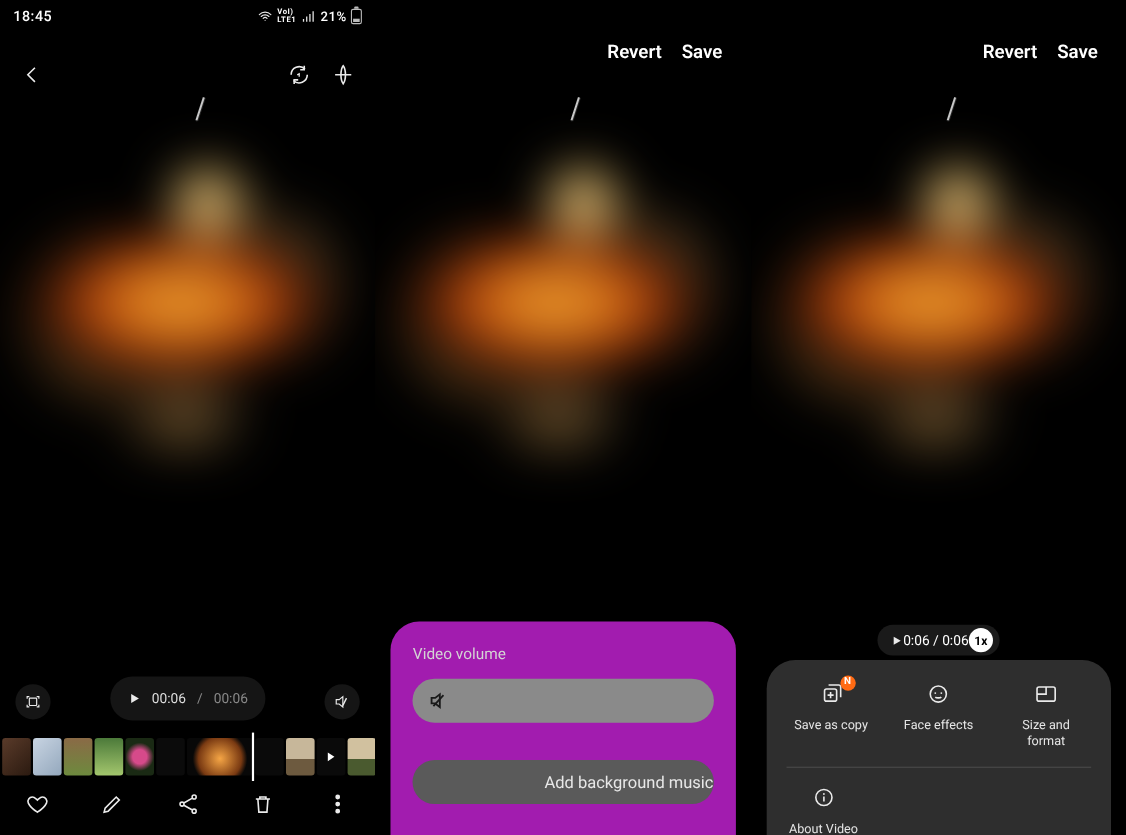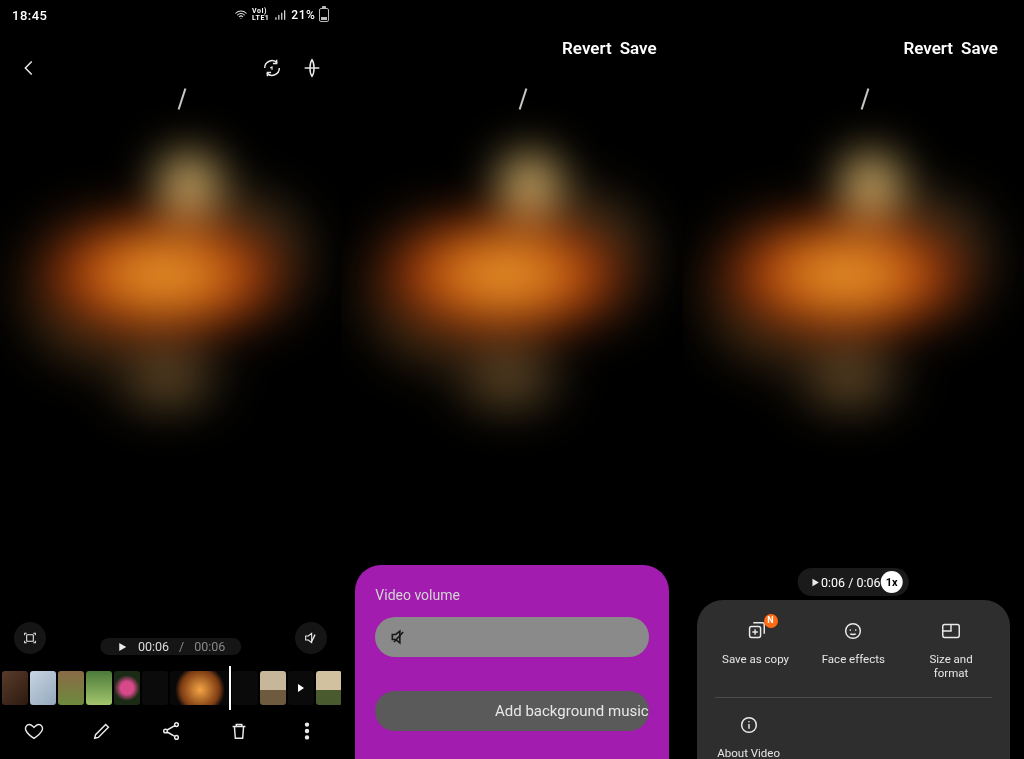--- a/index.html
+++ b/index.html
@@ -35,21 +35,21 @@
   .vol-lte { font-size:7px; line-height:7px; font-weight:700; text-align:left; }
   .batt { width:10px; height:14px; border:1px solid #bbb; border-radius:2px; position:relative; }
   .batt::before { content:""; position:absolute; top:-3px; left:2px; width:4px; height:2px; background:#bbb; border-radius:1px 1px 0 0;}
   .batt::after { content:""; position:absolute; left:1px; right:1px; bottom:1px; height:21%; background:#bbb; }
 
   .topbar1 { position:absolute; top:48px; left:0; right:0; height:40px; display:flex; align-items:center; justify-content:space-between; padding:0 18px; }
   .topbar1 .right { display:flex; gap:18px; align-items:center; }
   .icon { width:22px; height:22px; display:inline-flex; align-items:center; justify-content:center; }
   .icon svg { width:100%; height:100%; stroke:#eaeaea; fill:none; stroke-width:1.6; }
 
-  .playpill { position:absolute; left:50%; transform:translateX(-50%); bottom:104px; background:#151515; border-radius:20px; height:17px; display:flex; align-items:center; padding:0 16px; gap:10px; font-size:12.5px; color:#ddd; }
+  .playpill { position:absolute; left:50%; transform:translateX(-50%); bottom:104px; background:#151515; border-radius:20px; height:40px; display:flex; align-items:center; padding:0 16px; gap:10px; font-size:12.5px; color:#ddd; }
   .gray { color:#888; }
   .playpill svg { width:12px; height:12px; fill:#eaeaea; }
 
   .smallcircle { position:absolute; width:32px; height:32px; border-radius:50%; background:#151515; display:flex; align-items:center; justify-content:center; }
   .smallcircle svg { width:16px; height:16px; stroke:#eaeaea; fill:none; stroke-width:1.6; }
   .sc-left  { left:14px;  bottom:105px; }
   .sc-right { right:14px; bottom:105px; }
 
   .filmstrip { position:absolute; left:0; right:0; bottom:54px; height:34px; display:flex; gap:2px; padding:0 2px; }
   .thumb { flex:0 0 auto; width:26px; height:34px; border-radius:3px; background:#222; }
@@ -65,21 +65,21 @@
   .t7{background:radial-gradient(circle at 50% 55%,#f5a545,#7a3a12 55%,#080808 70%);} 
   .t8{background:#0a0a0a; position:relative;}
   .t9{background:linear-gradient(#c7b79a 55%,#6d5a3f 55%);} 
   .t10{background:linear-gradient(#d1c19f 55%,#4a5a2f 55%);} 
 
   .bottombar1 { position:absolute; left:0; right:0; bottom:6px; height:44px; display:flex; align-items:center; justify-content:space-around; }
   .bottombar1 .icon { width:22px; height:22px; }
   .bottombar1 svg { stroke:#eaeaea; fill:none; stroke-width:1.6; }
 
   
-  .hdr2, .hdr3 { position:absolute; top:38px; right:0; display:flex; gap:8px; padding:0 26px; font-size:17px; font-weight:600; }
+  .hdr2, .hdr3 { position:absolute; top:38px; right:0; display:flex; gap:18px; padding:0 26px; font-size:17px; font-weight:600; }
   .hdr2 span, .hdr3 span { cursor:pointer; }
 
   .sheet { position:absolute; left:14px; right:14px; bottom:0; background:#a21caf; border-radius:26px 26px 0 0; padding:22px 20px 28px; }
   .sheet-title { font-size:14px; color:#d4d4d4; margin-bottom:14px; }
   .volumebar { width:100%; height:40px; border-radius:20px; background:#8a8a8a; display:flex; align-items:center; padding-left:14px; }
   .volumebar svg { width:20px; height:20px; stroke:#1a1a1a; fill:none; stroke-width:2; }
   .bgmusic { margin-top:34px; width:100%; height:40px; border-radius:20px; background:#5a5a5a; color:#e8e8e8; font-size:15px; display:flex; align-items:center; justify-content:flex-end; cursor:pointer; }
 
   
   .playpill3 { position:absolute; left:50%; transform:translateX(-50%); top:568px; height:28px; display:flex; align-items:center; background:#1a1a1a; border-radius:14px; padding:0 6px 0 12px; font-size:12.5px; }

